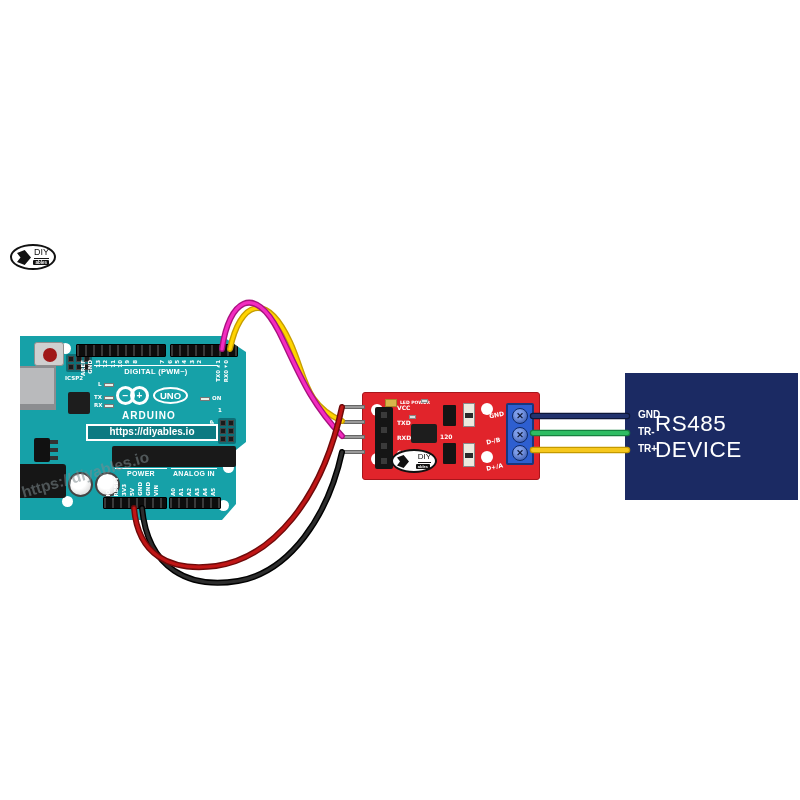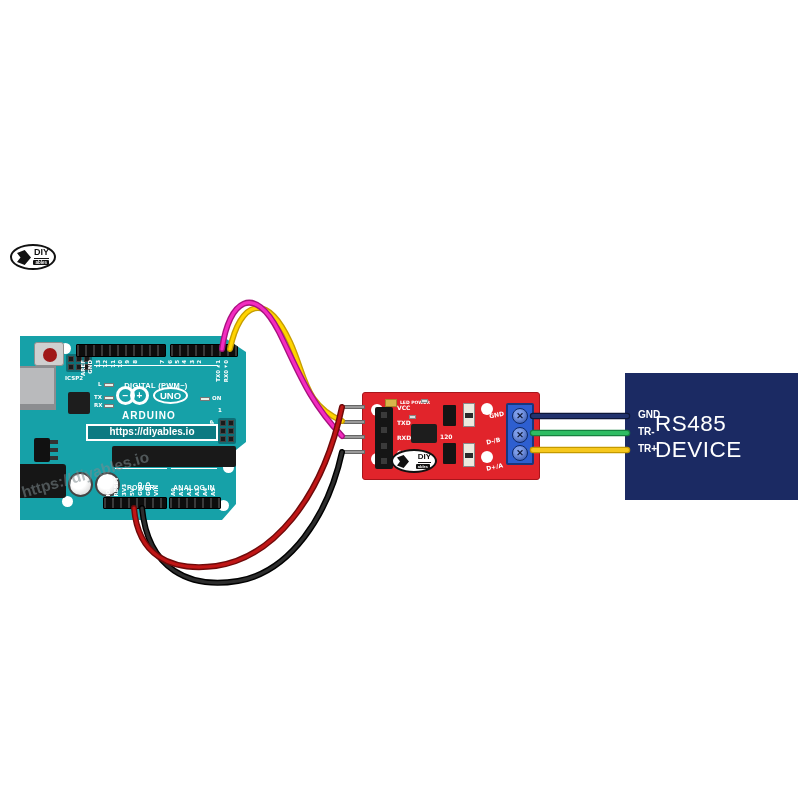--- a/index.html
+++ b/index.html
@@ -5,21 +5,21 @@
   * { margin:0; padding:0; box-sizing:border-box; }
   body { width:800px; height:800px; background:#fff; position:relative;
          font-family:"Liberation Sans", sans-serif; overflow:hidden; }
 
   
   .hdr { position:absolute; left:10px; top:244px; display:flex; align-items:center; gap:12px; }
   .logo { position:relative; width:46px; height:26px; border:2px solid #111; border-radius:50%;
           background:#fff; }
   .logo-blob { position:absolute; left:5px; top:4px; width:14px; height:15px; background:#111;
                clip-path:polygon(0 20%, 55% 0, 100% 50%, 55% 100%, 0 80%, 25% 50%); }
-  .logo-diy { position:absolute; right:5px; top:2px; font-size:9px; font-weight:bold; color:#111;
+  .logo-diy { position:absolute; right:5px; top:2px; font-size:9px; font-weight:normal; color:#111;
               border-bottom:1.5px solid #111; line-height:1.1; }
   .logo-ables { position:absolute; right:5px; bottom:3px; background:#111; color:#fff;
                 font-size:4.5px; font-weight:bold; padding:0 2px; border-radius:1px; }
   .title { font-size:13.5px; font-weight:bold; color:#00b0b6; letter-spacing:.4px; }
 
   
   .board { position:absolute; left:20px; top:336px; width:226px; height:184px; background:#16a1a8;
            clip-path:polygon(0 0,202px 0,226px 16px,226px 106px,216px 114px,216px 168px,202px 184px,0 184px); }
   .hole { position:absolute; width:11px; height:11px; border-radius:50%; background:#fff; }
   .reset-btn { position:absolute; left:14px; top:6px; width:30px; height:24px; background:#cfcfcf;
@@ -38,21 +38,21 @@
   .pingrid2 { grid-template-columns:repeat(2,1fr); }
   .strip { position:absolute; height:13px; background:repeating-linear-gradient(90deg,#3a3a3a 0 2px,#0d0d0d 2px 8px);
            border:1px solid #000; border-radius:1px; }
   .vrow { position:absolute; display:flex; align-items:flex-start; }
   .vlabel { writing-mode:vertical-rl; transform:rotate(180deg); font-size:5.5px; font-weight:bold;
             color:#fff; line-height:1; width:7.4px; text-align:right;
             font-family:"DejaVu Sans", sans-serif; }
   .vrow-bot { align-items:flex-end; }
   .vrow-bot .vlabel { width:8px; text-align:left; }
   .bracket { position:absolute; border-top:1px solid #fff; text-align:center; color:#fff;
-             font-weight:bold; font-size:7.5px; padding-top:15px; letter-spacing:.3px; }
+             font-weight:bold; font-size:7.5px; padding-top:1px; letter-spacing:.3px; }
   .ledrect { display:inline-block; width:10px; height:4px; background:#e9f2e9; border:1px solid #777; }
   .ledrow { position:absolute; display:flex; align-items:center; gap:2px; }
   .ic { position:absolute; background:#1d1d1d; border-radius:2px; }
   .alogo { position:absolute; display:flex; align-items:center; gap:4px; }
   .inf { display:flex; }
   .circ { width:19px; height:19px; border:3px solid #fff; border-radius:50%; color:#fff;
           font-weight:bold; font-size:10px; display:flex; align-items:center; justify-content:center; }
   .circ+.circ { margin-left:-5px; }
   .unobadge { border:2.5px solid #fff; border-radius:50%; padding:1px 5px; color:#fff;
               font-weight:bold; font-size:9.5px; }

